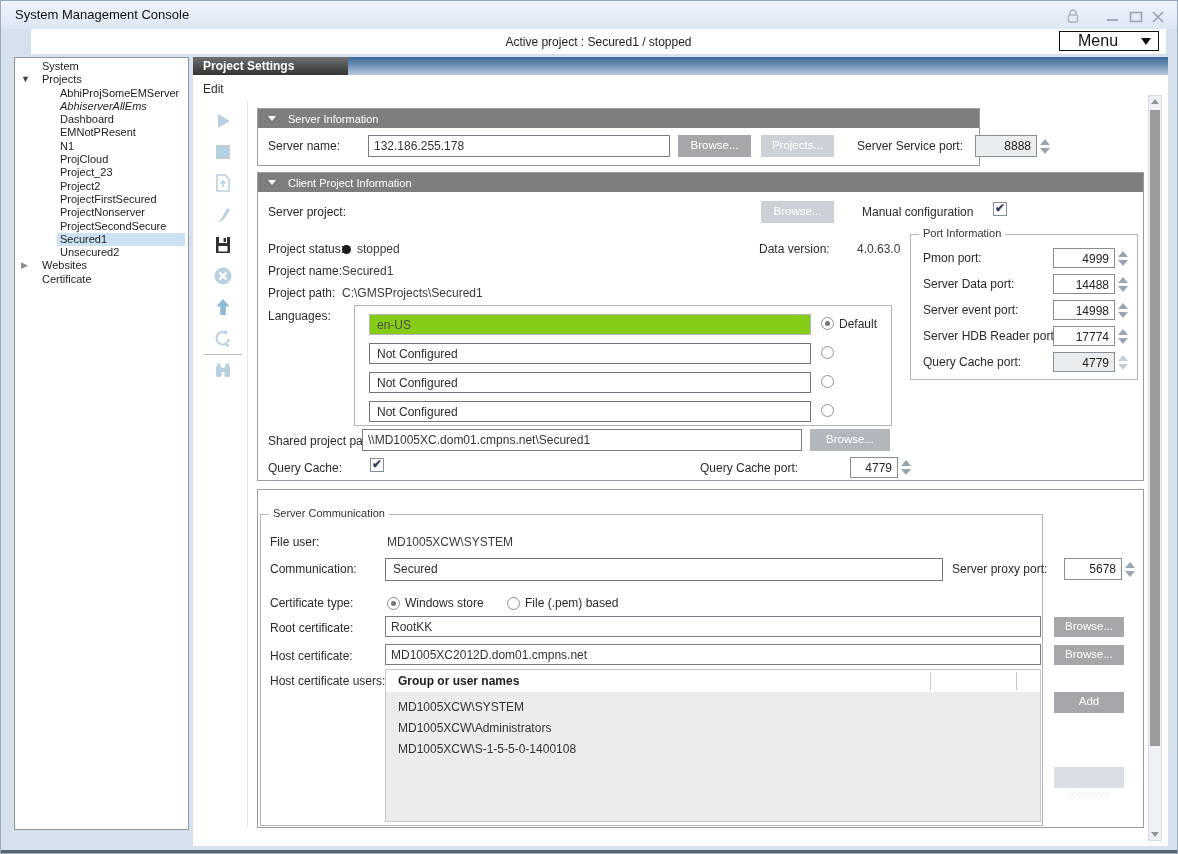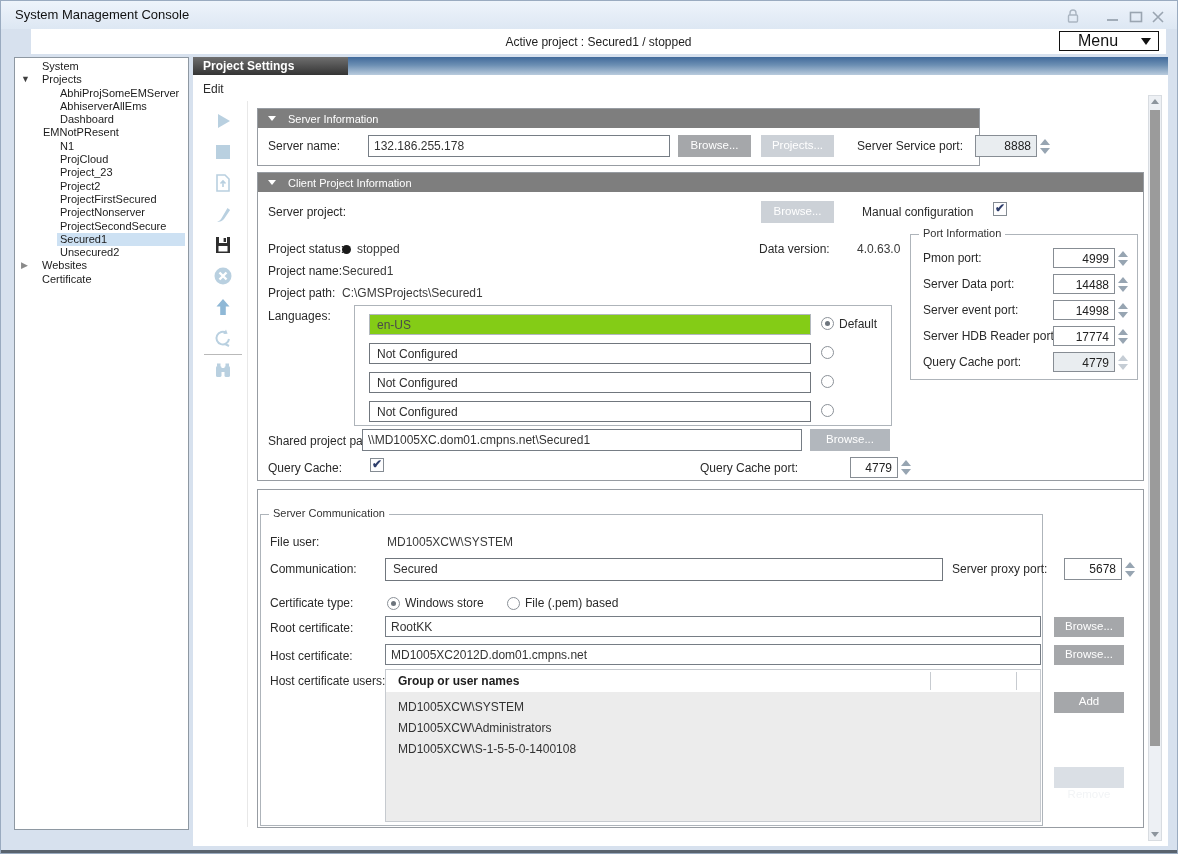--- a/index.html
+++ b/index.html
@@ -90,27 +90,27 @@
           <span class="tlabel" style="left:27px;">System</span>
         </div>
       <div class="trow">
           <span class="tarrow" style="color:#3f3f3f;">▼</span>
           <span class="tlabel" style="left:27px;">Projects</span>
         </div>
       <div class="trow">
           <span class="tlabel" style="left:45px;">AbhiProjSomeEMServer</span>
         </div>
       <div class="trow">
-          <span class="tlabel" style="left:45px;">AbhiserverAllEms</span>
+          <span class="tlabel" style="left:45px;font-style:italic;">AbhiserverAllEms</span>
         </div>
       <div class="trow">
           <span class="tlabel" style="left:45px;">Dashboard</span>
         </div>
       <div class="trow">
-          <span class="tlabel" style="left:28px;">EMNotPResent</span>
+          <span class="tlabel" style="left:45px;">EMNotPResent</span>
         </div>
       <div class="trow">
           <span class="tlabel" style="left:45px;">N1</span>
         </div>
       <div class="trow">
           <span class="tlabel" style="left:45px;">ProjCloud</span>
         </div>
       <div class="trow">
           <span class="tlabel" style="left:45px;">Project_23</span>
         </div>

